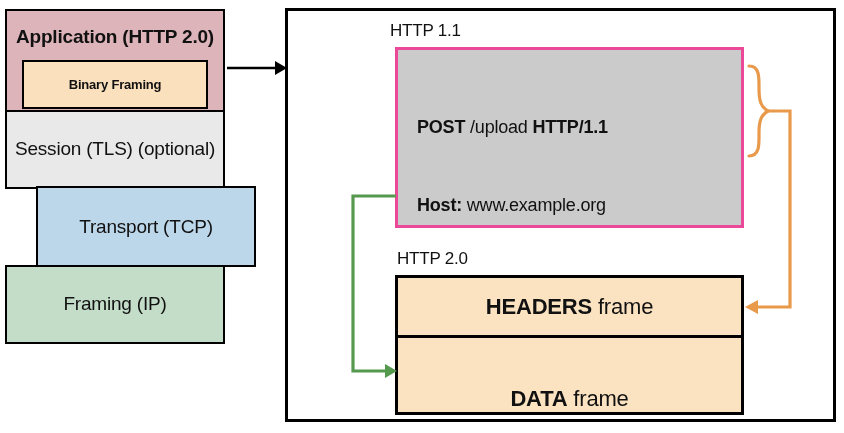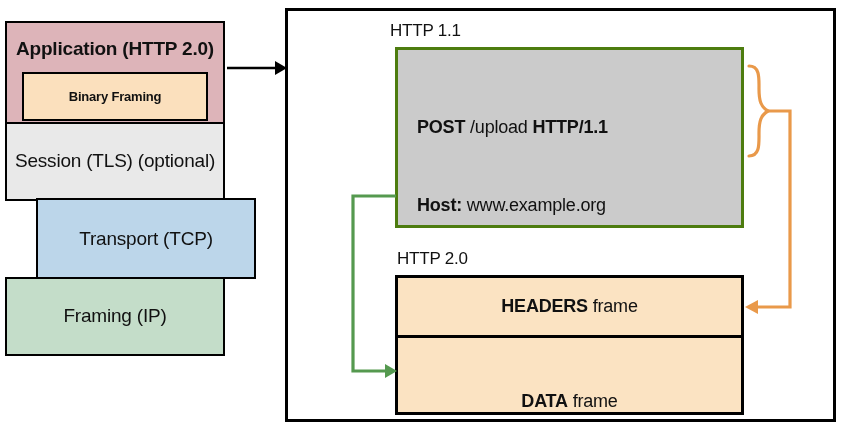--- a/index.html
+++ b/index.html
@@ -9,49 +9,49 @@
     letter-spacing:-0.2px;
   }
   .bold{font-weight:bold;}
   
   .stack{position:absolute;left:5px;top:5px;width:220px;}
   .row{
     box-sizing:border-box;border:2.5px solid #000;width:220px;
     display:flex;align-items:center;justify-content:center;
     font-size:19px;margin-top:-2.5px;position:relative;
   }
-  .row.first{margin-top:16px;}
+  .row.first{margin-top:4px;}
   .row-app{height:103px;background:#ddb4b9;}
   .app-label{position:absolute;top:15px;left:0;right:0;text-align:center;font-weight:bold;font-size:19px;}
   .bf-box{
     position:absolute;left:15px;right:15px;top:49px;height:49px;box-sizing:border-box;
     border:2.5px solid #000;background:#fbe0bd;
     display:flex;align-items:center;justify-content:center;font-weight:bold;font-size:13px;
   }
   .row-session{height:79px;background:#e9e9e9;}
   .row-transport{height:81px;background:#bcd6ea;margin-left:31px;}
   .row-network{height:79px;background:#c4ddc9;}
   
   .bigbox{
     position:absolute;left:285px;top:8px;width:551px;height:414px;
     box-sizing:border-box;border:3px solid #000;background:#fff;
   }
   .sec-label{position:absolute;font-size:17px;letter-spacing:-0.2px;}
   .lbl-http11{left:390px;top:21px;}
   .lbl-http20{left:397px;top:249px;}
   .request-box{
     position:absolute;left:395px;top:47px;width:349px;height:181px;
-    box-sizing:border-box;border:3px solid #4d7c0f;background:#cbcbcb;
+    box-sizing:border-box;border:3px solid #ec4899;background:#cbcbcb;
     padding:12px 0 16px 19px;font-size:18px;line-height:26px;white-space:pre;
   }
   .frames{position:absolute;left:395px;top:275px;width:349px;}
   .frame{
     box-sizing:border-box;border:3px solid #000;background:#fbe3c2;width:349px;
     display:flex;align-items:center;justify-content:center;
-    font-size:18px;white-space:pre;
+    font-size:22px;white-space:pre;
   }
   .frame-headers{height:63px;}
   .frame-data{height:80px;margin-top:-3px;align-items:flex-end;}
   
   .overlay{position:absolute;left:0;top:0;width:844px;height:433px;pointer-events:none;z-index:5;}
 </style>
 </head>
 <body>
 
 <div class="canvas">

